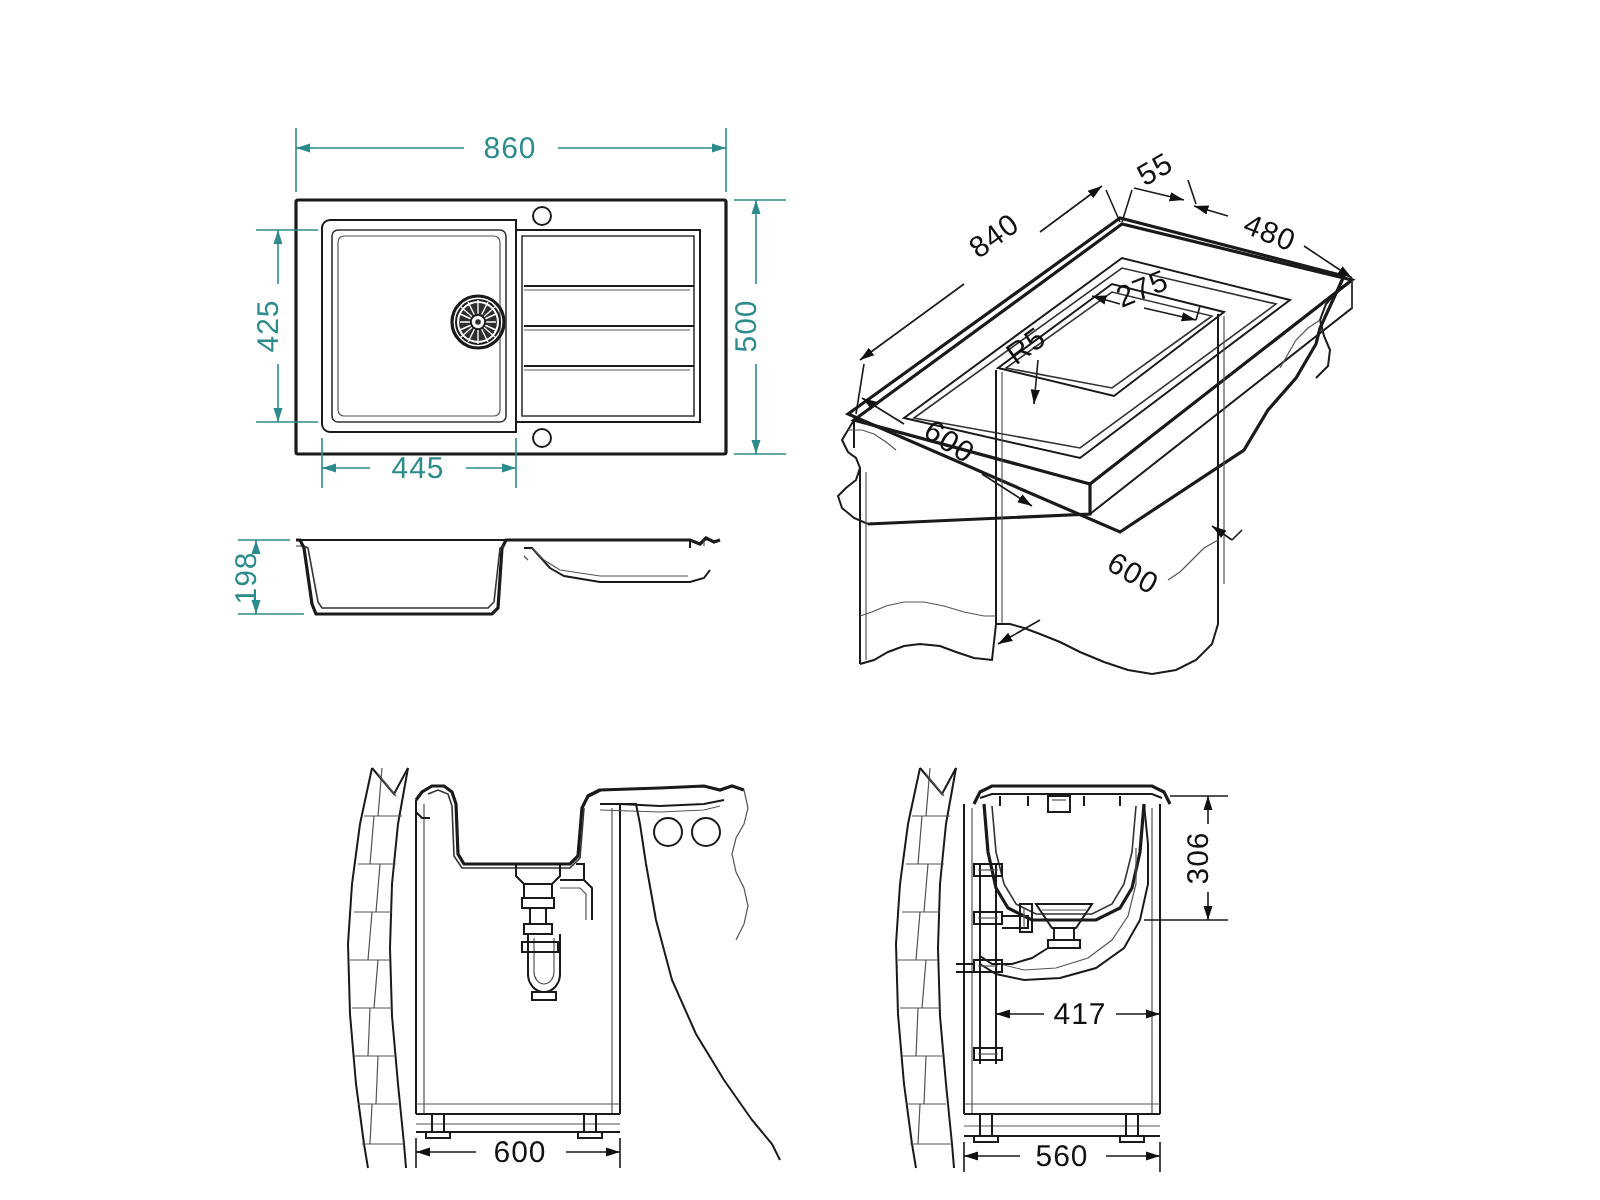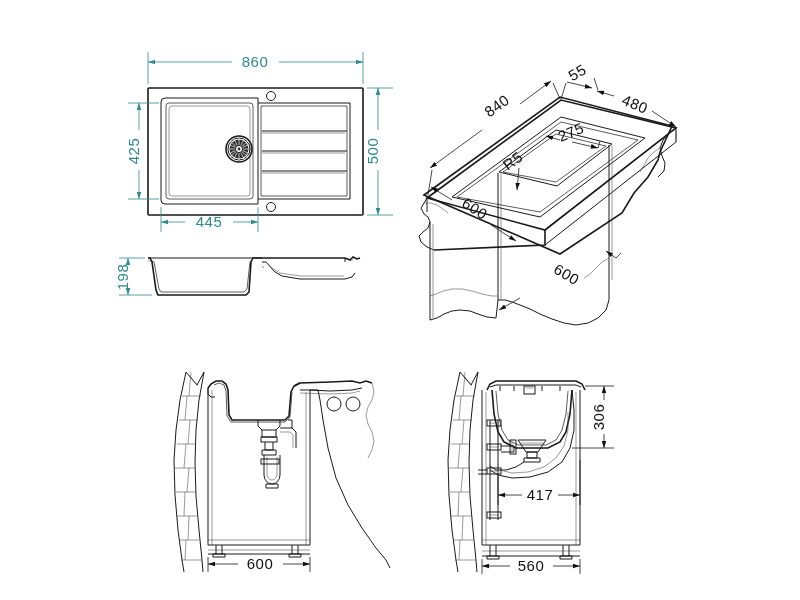--- a/index.html
+++ b/index.html
@@ -10,21 +10,21 @@
   body {
     width: 800px;
     height: 600px;
     font-family: "Liberation Sans", sans-serif;
     overflow: hidden;
     position: relative;
   }
   #sheet {
     position: absolute;
     left: 0;
-    top: 0;
+    top: 12px;
     width: 800px;
     height: 536px;
   }
   svg { display: block; }
   .ln  { fill: none; stroke: #1a1a1a; stroke-width: 1; }
   .ln-th { fill: none; stroke: #1a1a1a; stroke-width: 1.6; }
   .ln-f { fill: none; stroke: #333; stroke-width: 0.8; }
   .ln-hair { fill: none; stroke: #555; stroke-width: 0.6; }
   .dimt { fill: none; stroke: #2e8b8b; stroke-width: 0.8; }
   .dimk { fill: none; stroke: #1a1a1a; stroke-width: 0.8; }

